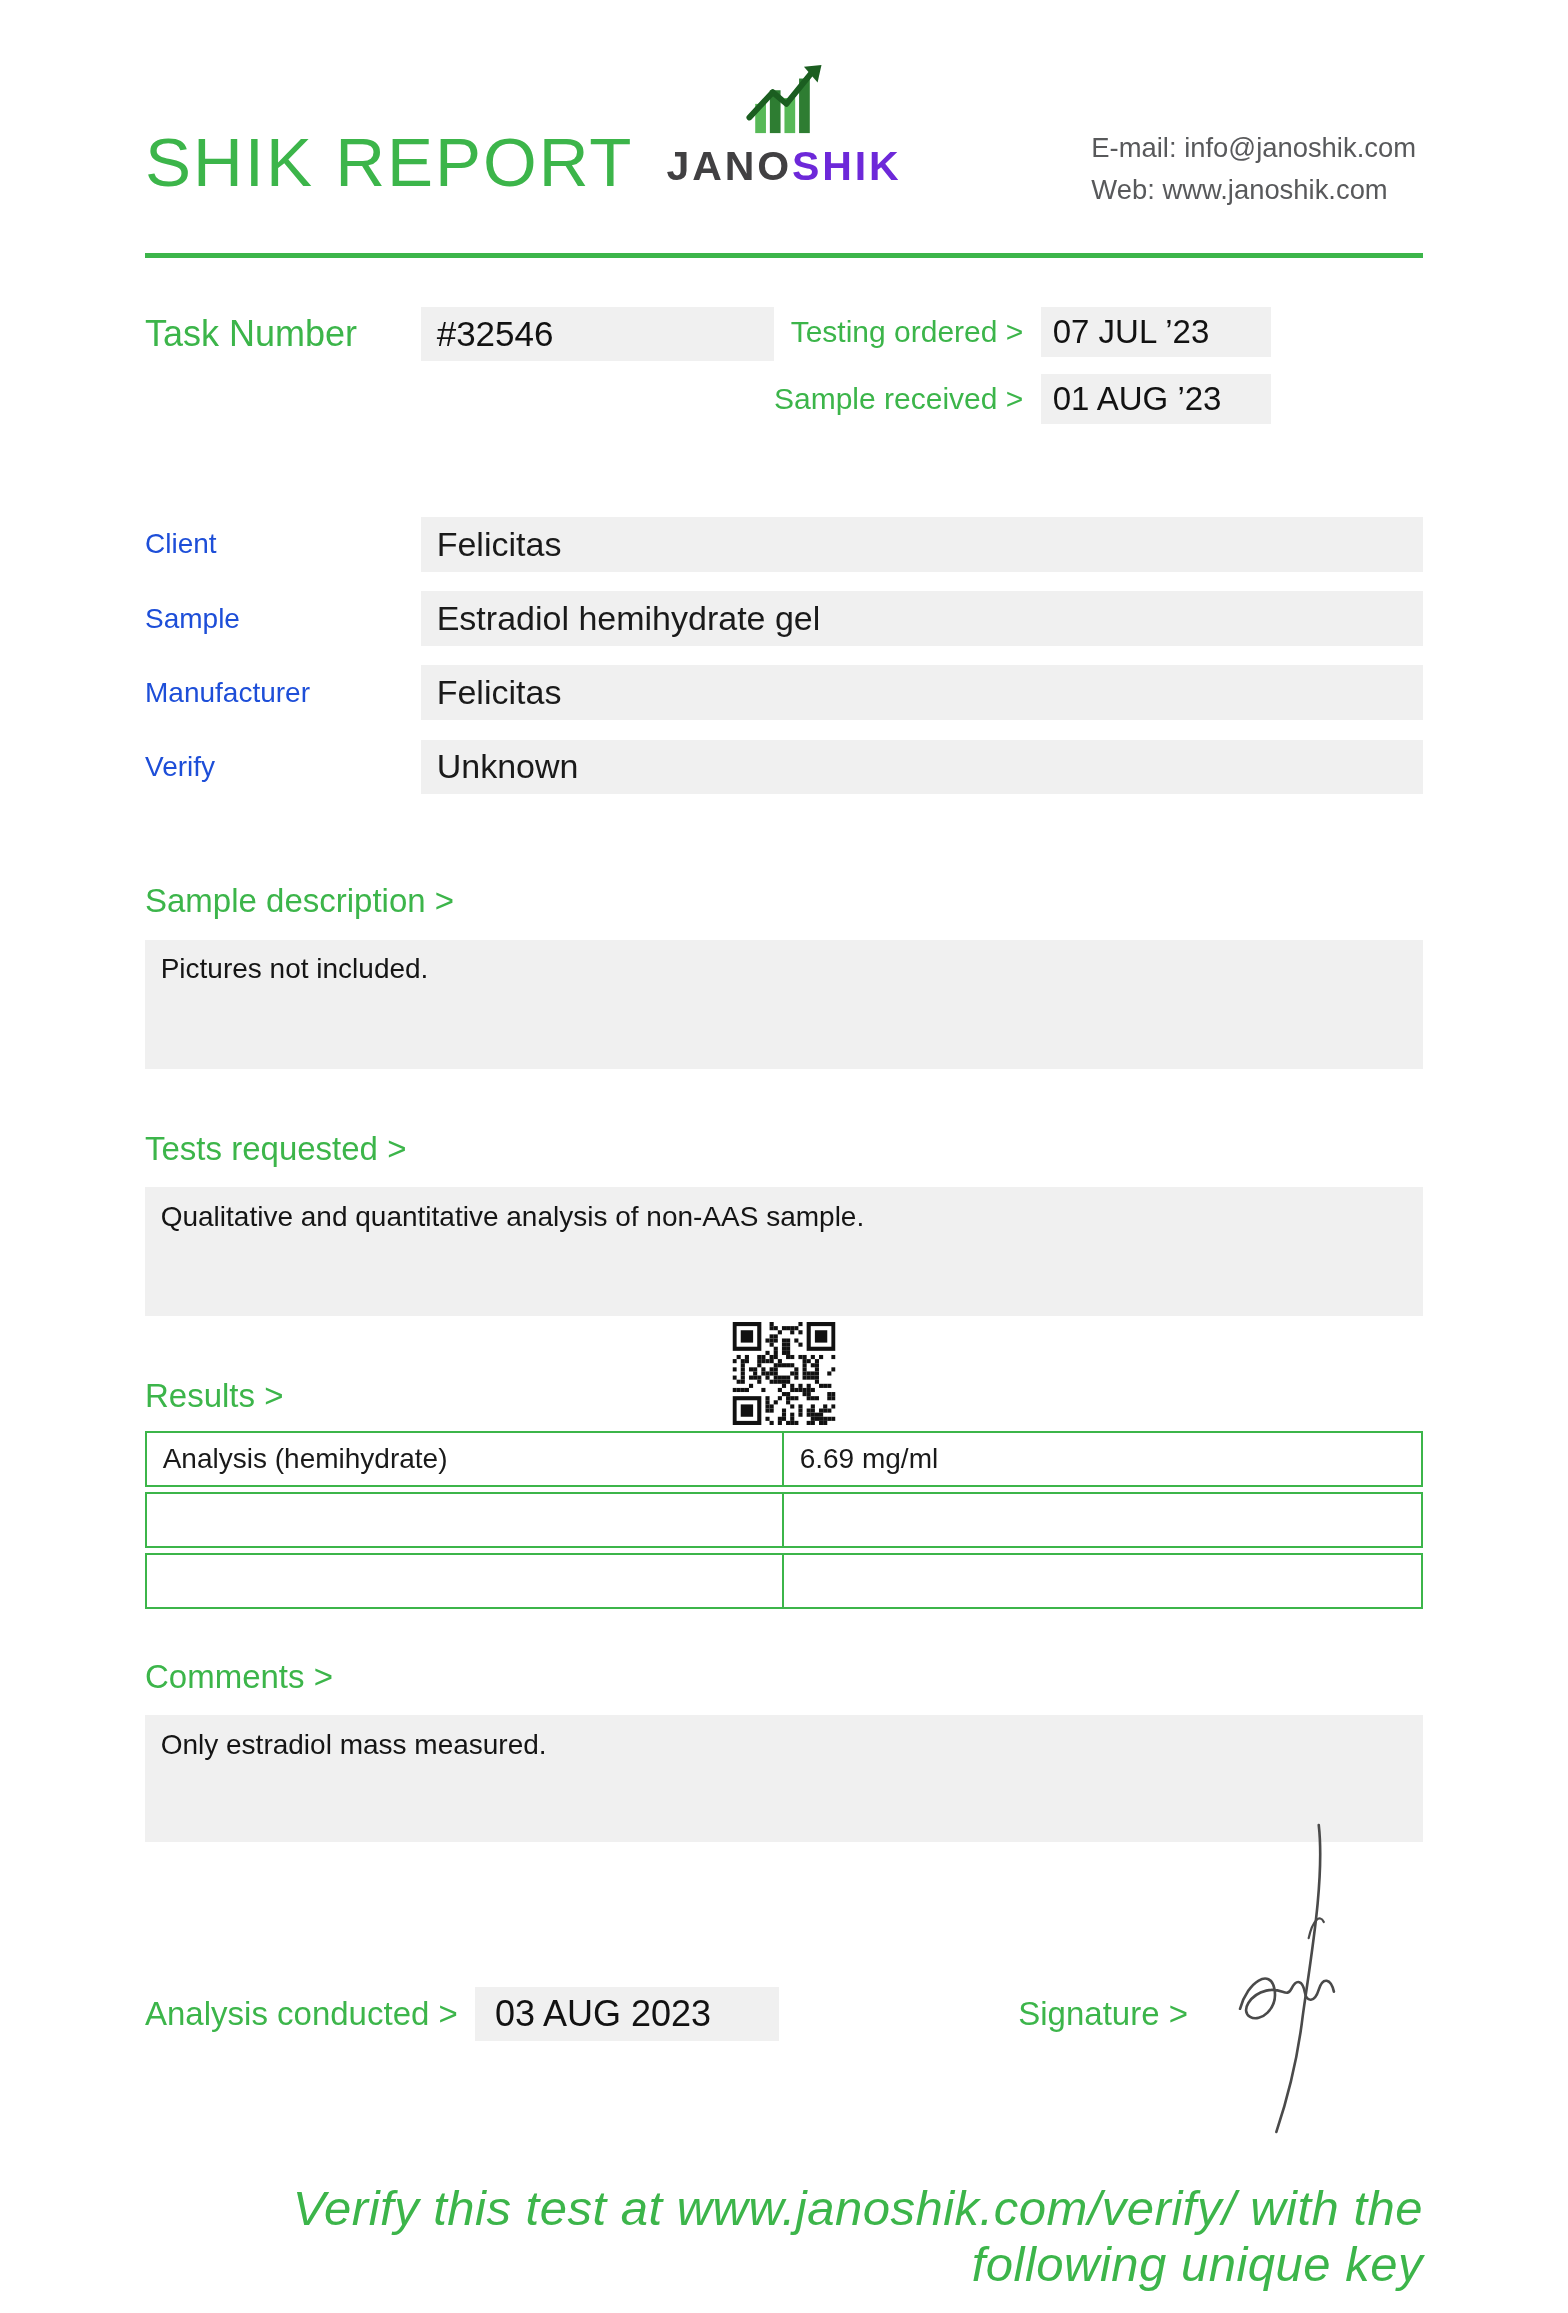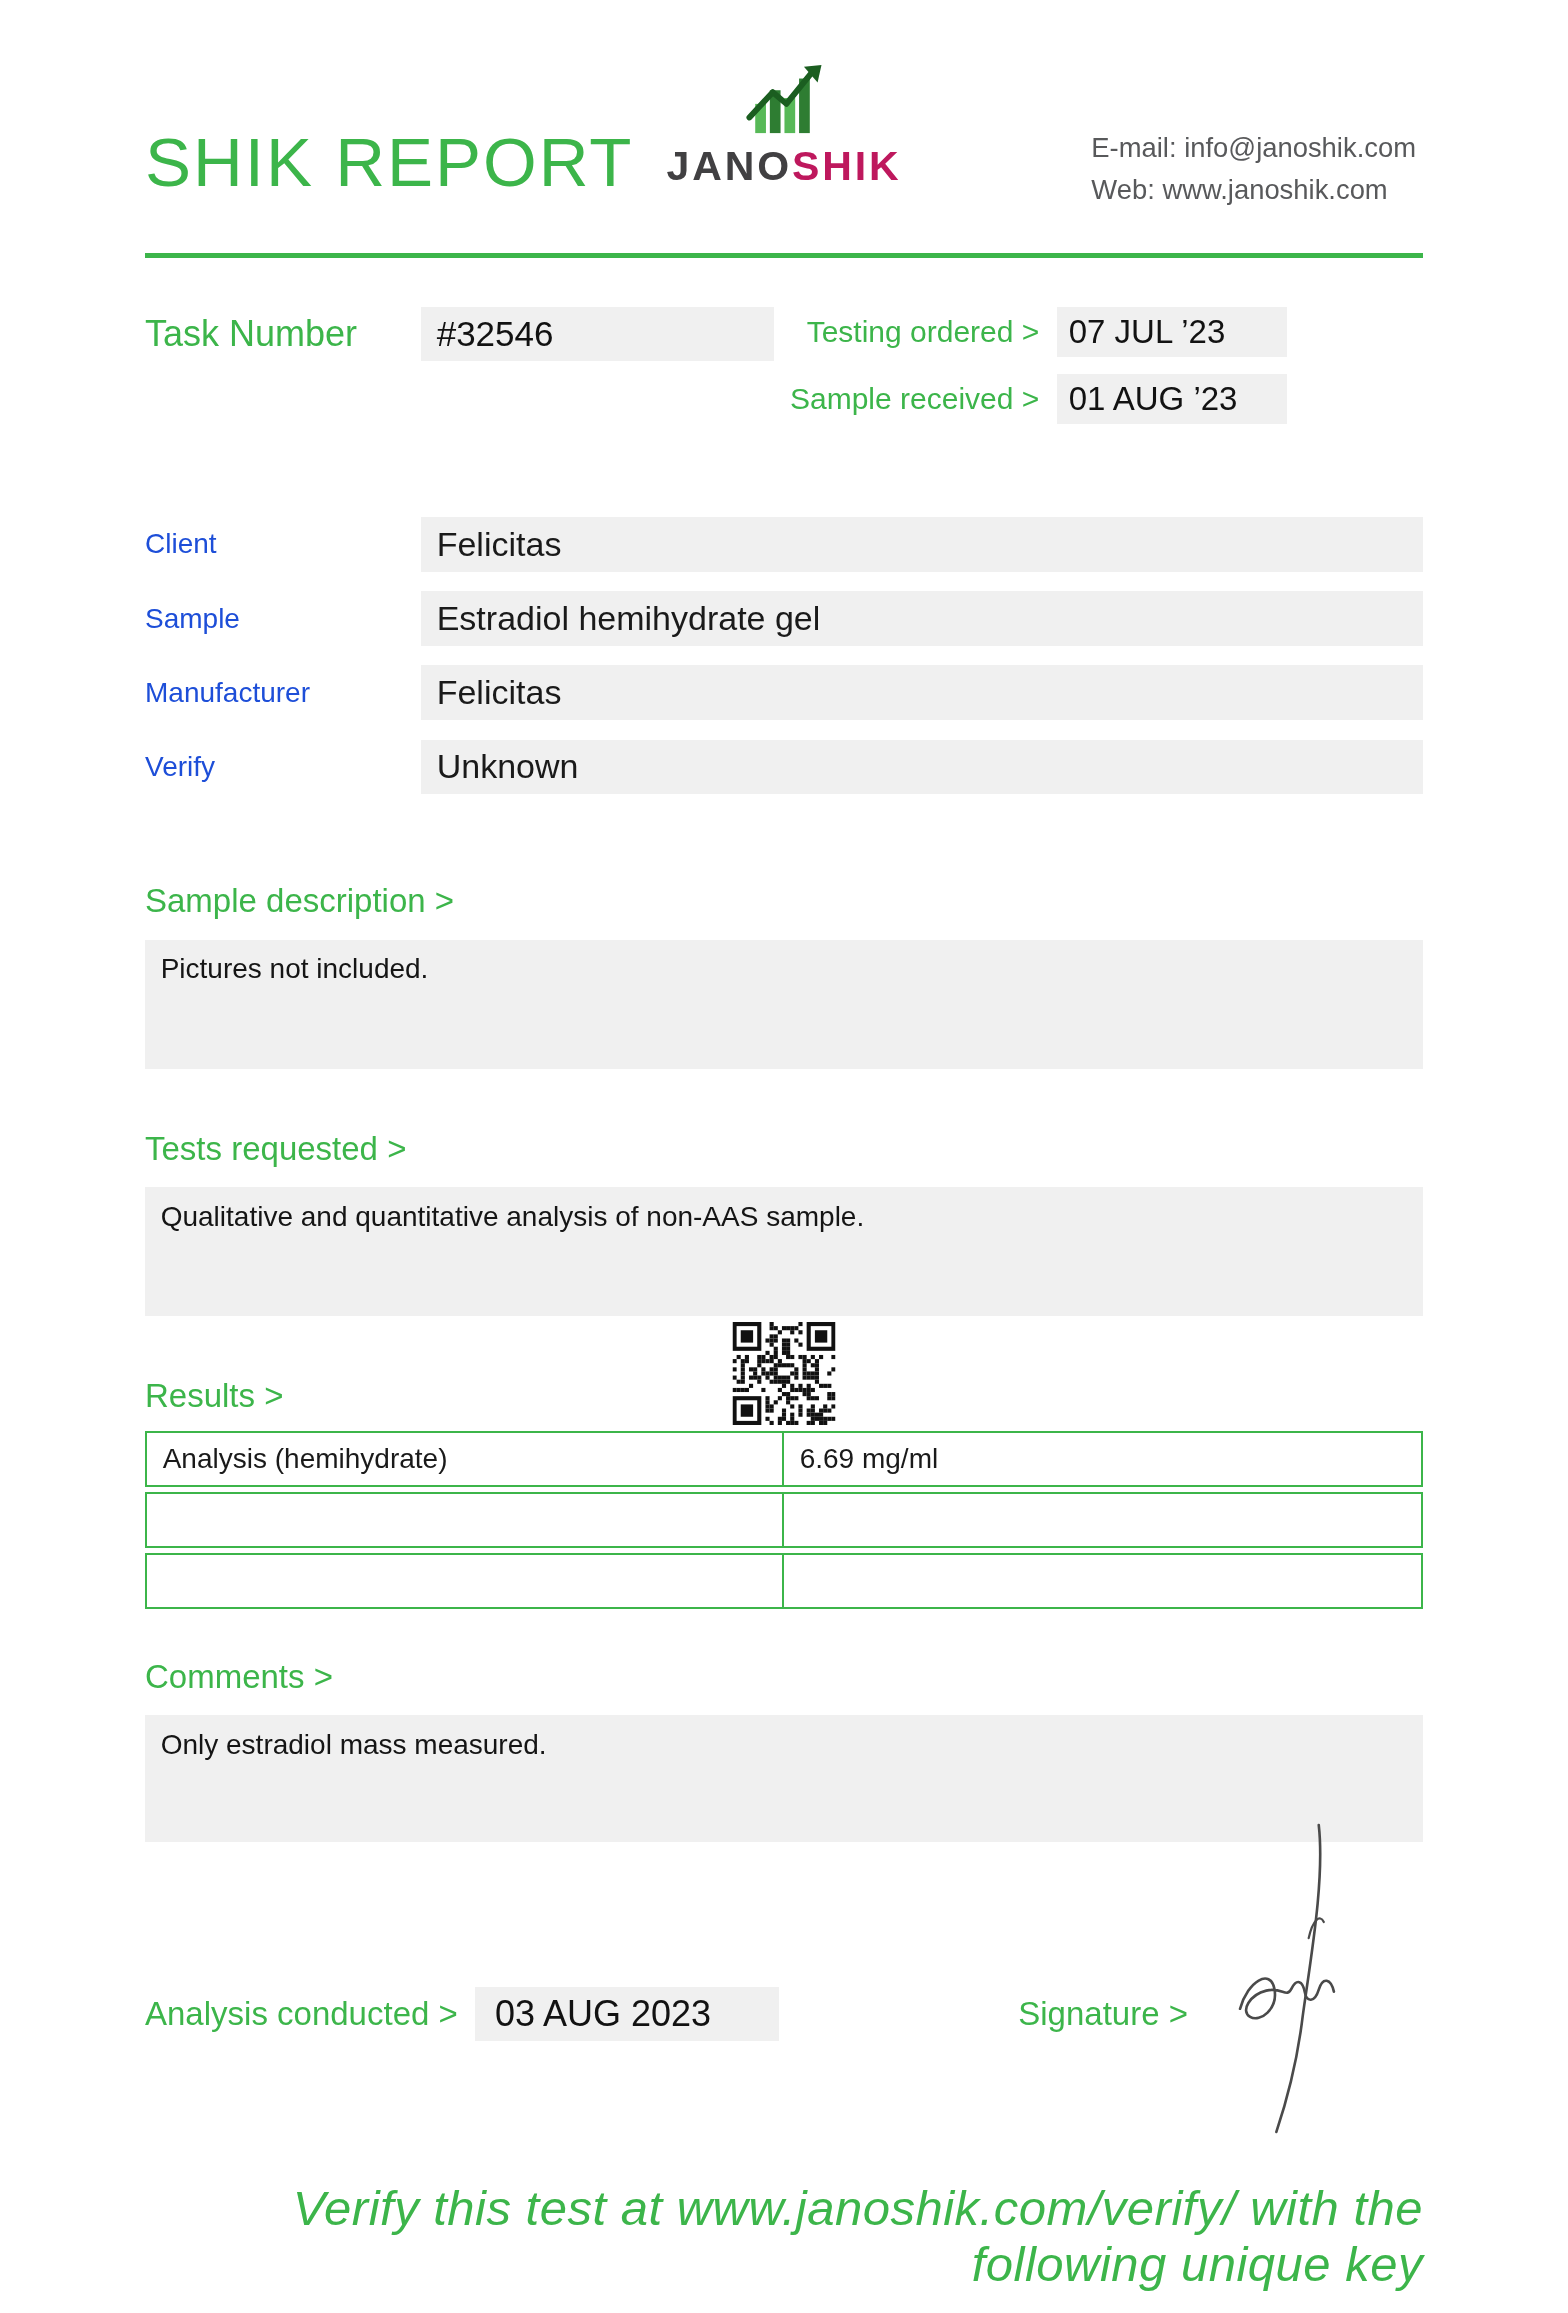--- a/index.html
+++ b/index.html
@@ -7,32 +7,32 @@
   body { width: 1568px; height: 2313px; font-family: "Liberation Sans", sans-serif; color: #1a1a1a; }
   .page { position: relative; width: 1568px; height: 2313px; padding: 0 145px; overflow: hidden; background: #fff; }
 
   
   .header { position: relative; height: 253px; }
   .title { position: absolute; left: 0; top: 123px; font-size: 69px; font-weight: 400; letter-spacing: 2px; color: #3cb54a; }
   .logo { position: absolute; left: 50%; transform: translateX(-50%); top: 61px; text-align: center; }
   .logo-mark svg { display: block; margin: 0 auto; }
   .logo-text { margin-top: 5.9px; font-size: 41px; font-weight: 700; letter-spacing: 2.9px; }
   .logo-jano { color: #414042; }
-  .logo-shik { color: #be185d; }
+  .logo-shik { color: #6d28d9; }
   .contact { position: absolute; right: 7px; top: 127px; color: #58595b; font-size: 27.4px; line-height: 1.55; }
   .rule { height: 4.9px; background: #3cb54a; }
 
   
   .g-label { color: #3cb54a; }
   .value-box { background: #f0f0f0; color: #121212; }
   .meta { margin-top: 49px; display: flex; align-items: flex-start; }
   .meta-left { display: flex; align-items: center; }
   .task-label { font-size: 36px; width: 276px; }
   .task-value { width: 353px; font-size: 35px; padding: 6.9px 15.7px; }
-  .meta-right { display: flex; flex-direction: column; gap: 17.6px; margin-left: 16px; }
+  .meta-right { display: flex; flex-direction: column; gap: 17.6px; }
   .meta-row { display: flex; align-items: center; justify-content: flex-end; }
   .meta-row .g-label { font-size: 30px; margin-right: 17.6px; }
   .date-value { width: 230px; font-size: 33px; padding: 5.9px 11.8px; }
 
   
   .details { margin-top: 93px; }
   .d-row { display: flex; align-items: stretch; margin-bottom: 19.6px; }
   .d-label { width: 276px; color: #1d4ed8; font-size: 28px; display: flex; align-items: center; }
   .d-value { flex: 1; background: #f0f0f0; font-size: 34px; padding: 7.8px 15.7px; }
 

